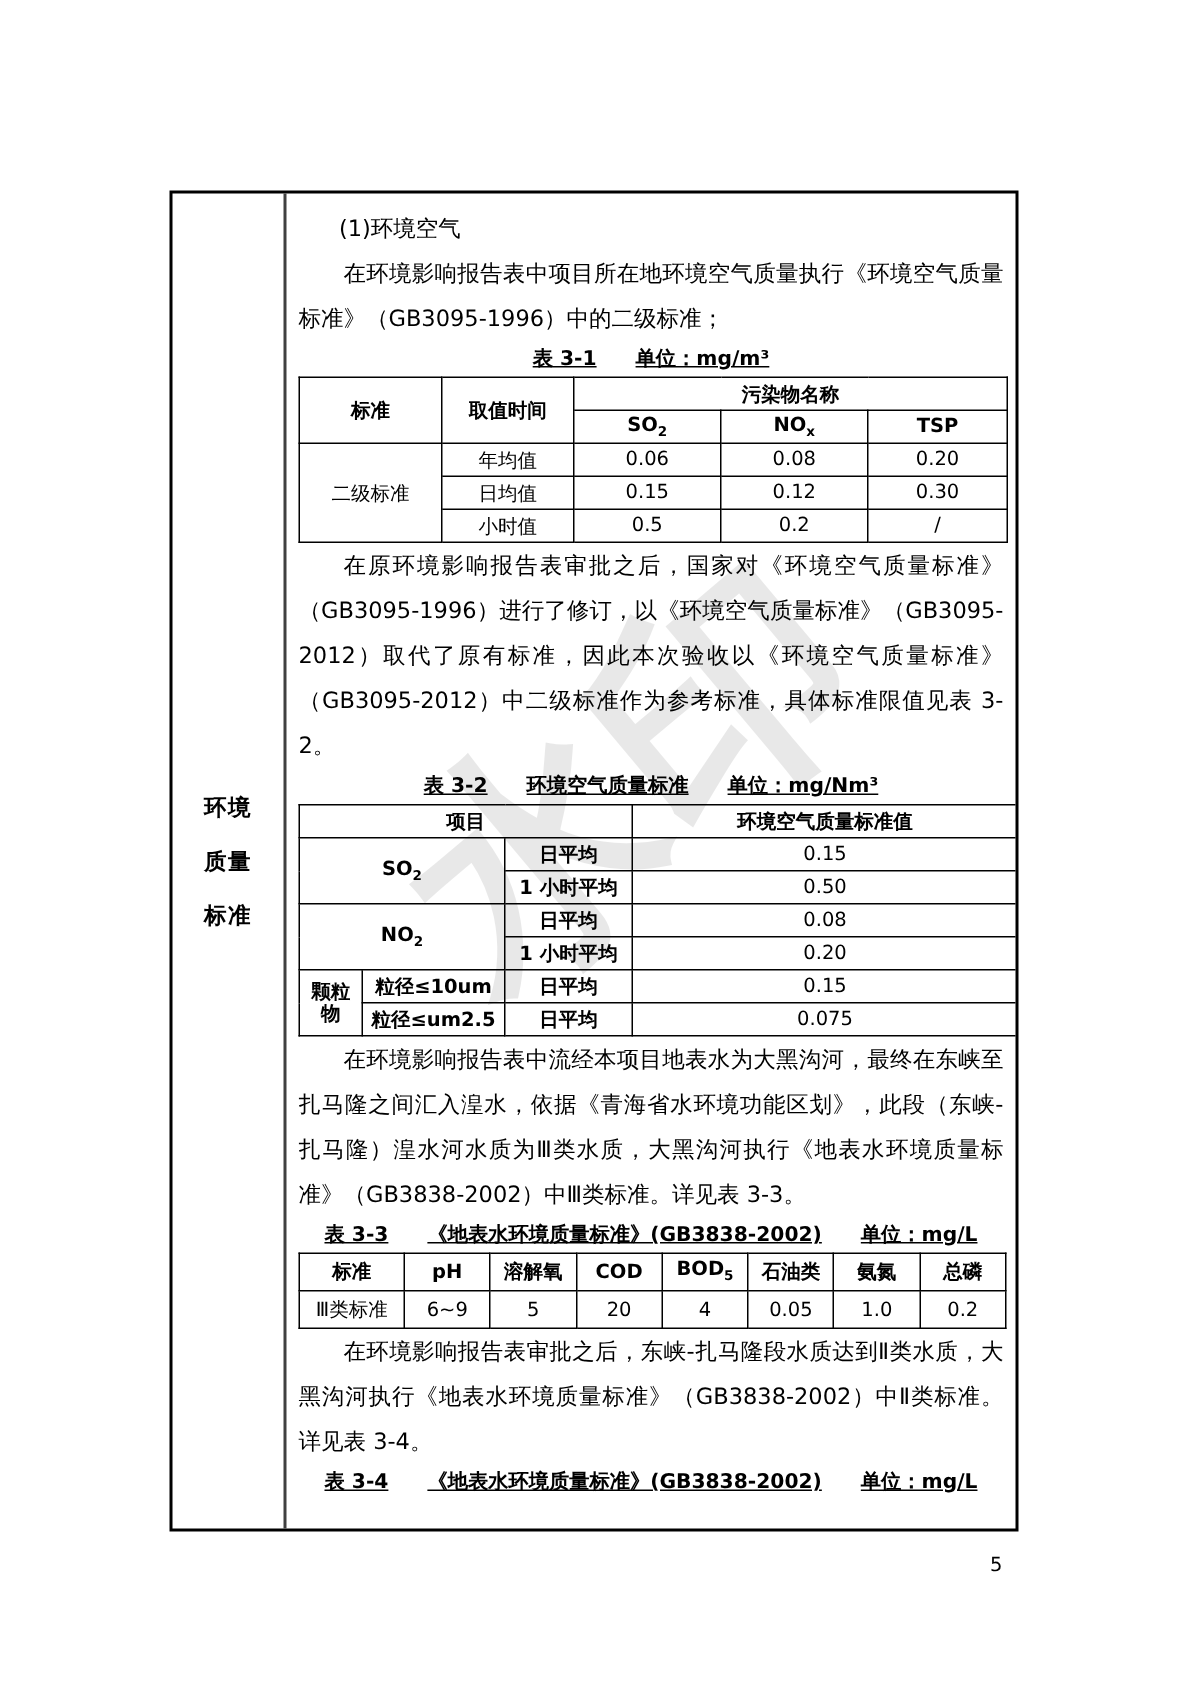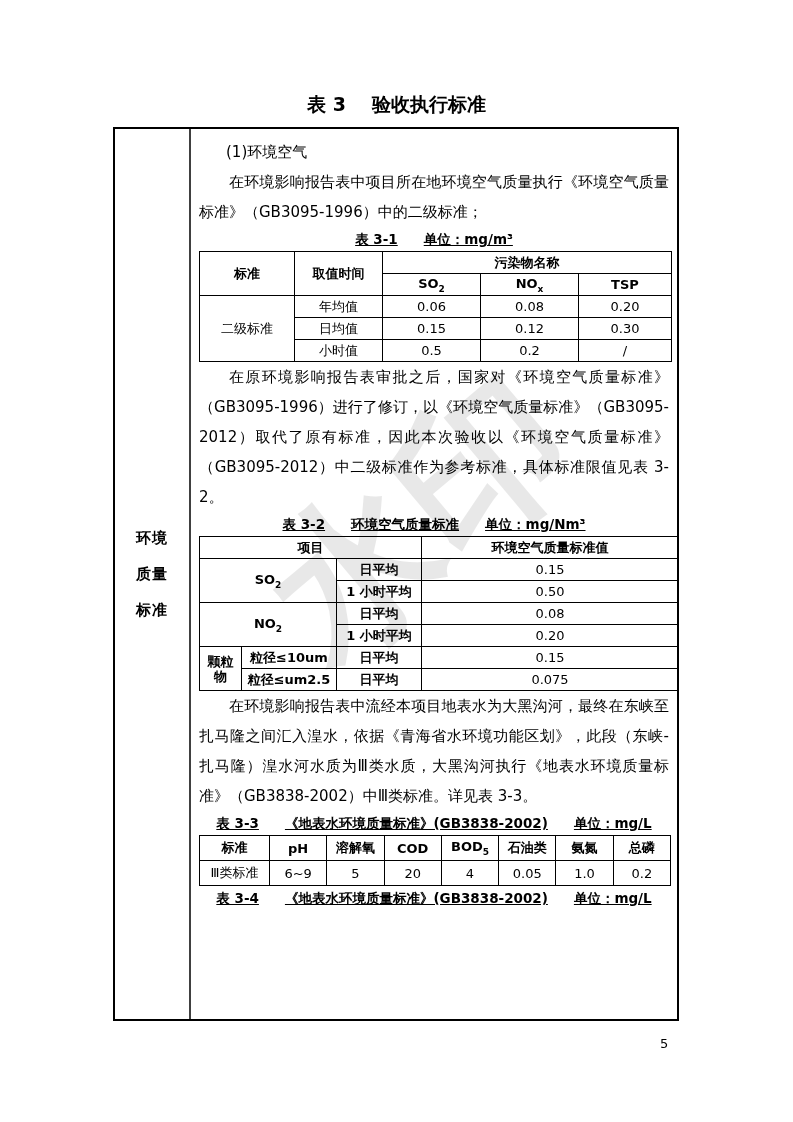--- a/index.html
+++ b/index.html
@@ -57,23 +57,20 @@
 
   .page-number{position:absolute;left:660px;top:1036px;font-size:13px;z-index:2;}
 </style>
 </head>
 <body>
 
 <div class="page">
 
   <div class="watermark">水印</div>
 
-  <div class="doc-title">
-    <span>表 3</span><span class="gap"></span><span>验收执行标准</span>
-  </div>
 
   <div class="outer">
 
     <div class="side">
       <span>环境</span>
       <span>质量</span>
       <span>标准</span>
     </div>
 
     <div class="main">
@@ -215,20 +212,21 @@
           <td>5</td>
           <td>20</td>
           <td>4</td>
           <td>0.05</td>
           <td>1.0</td>
           <td>0.2</td>
         </tr>
       </tbody>
         </table>
 
+      <p class="para ind">在环境影响报告表审批之后，东峡-扎马隆段水质达到Ⅱ类水质，大黑沟河执行《地表水环境质量标准》（GB3838-2002）中Ⅱ类标准。详见表 3-4。</p>
 
       <div class="cap">
         <span>表 3-4</span>
         <span>《地表水环境质量标准》(GB3838-2002)</span>
         <span>单位：mg/L</span>
       </div>
 
     </div>
   </div>
 

